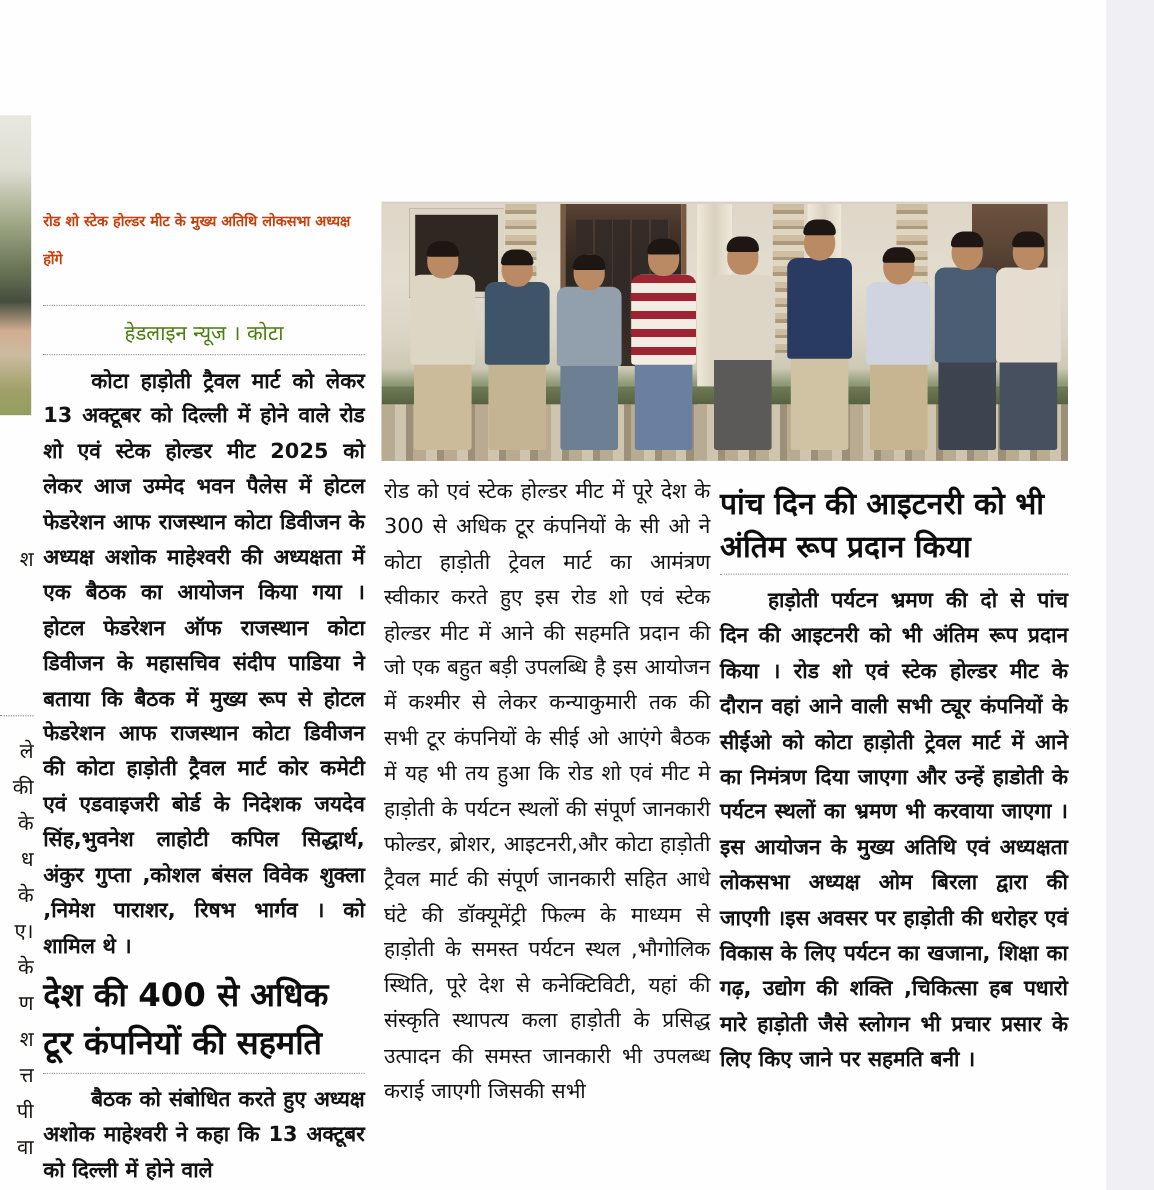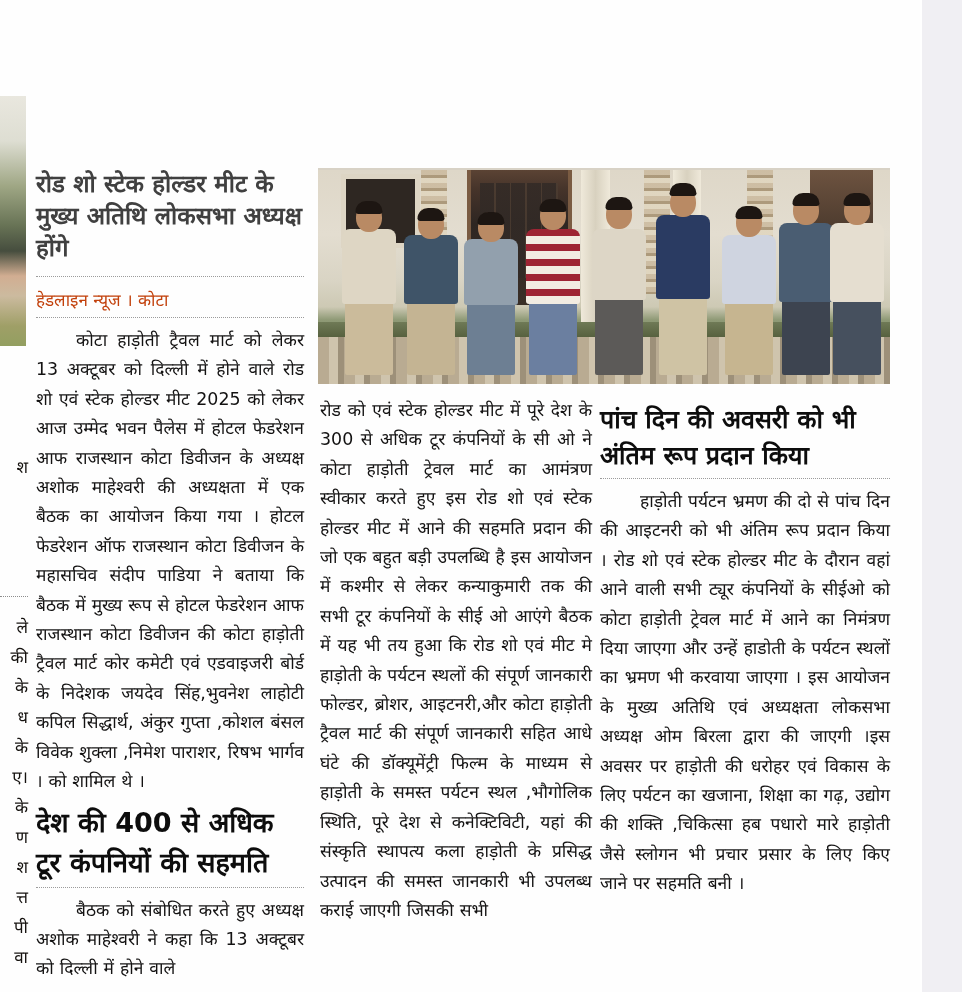--- a/index.html
+++ b/index.html
@@ -118,49 +118,50 @@
     box-sizing: border-box;
     color: #111010;
   }
   #col1 { left: 36px;  top: 168px; width: 268px; }
   #col2 { left: 320px; top: 396px; width: 272px; }
   #col3 { left: 600px; top: 396px; width: 290px; }
 
   .deck {
     font-family: "DejaVu Sans", sans-serif;
     font-weight: 700;
-    font-size: 24px;
+    font-size: 12px;
     line-height: 32px;
-    color: #404040;
-    margin: 0 0 12px 0;
+    color: #c2410c;
+    margin: 0 0 22px 0;
   }
   .rule-dotted {
     border-top: 1px dotted #9b9b9b;
     height: 0;
     margin: 4px 0 8px 0;
   }
   .byline {
     font-family: "DejaVu Sans", sans-serif;
     font-size: 17px;
     line-height: 26px;
-    color: #c2410c;
+    text-align: center;
+    color: #4d7c0f;
     margin: 10px 0 4px 0;
   }
 
   .body-text {
     font-family: "DejaVu Sans", sans-serif;
     font-size: 17.4px;
     line-height: 29.4px;
     text-align: justify;
     text-justify: inter-word;
     color: #131212;
     margin: 0;
     word-spacing: 0.4px;
   }
-  .body-text.indent { text-indent: 40px; }
+  .body-text.indent { text-indent: 40px; font-weight: bold; }
 
   .subhead {
     font-family: "DejaVu Sans", sans-serif;
     font-weight: 700;
     font-size: 25px;
     line-height: 36px;
     color: #0d0d0d;
     margin: 6px 0 0 0;
   }
   .subhead.big {
@@ -381,21 +382,21 @@
       <div class="subhead big">देश की 400 से अधिक टूर कंपनियों  की सहमति</div>
       <div class="rule-dotted"></div>
       <p class="body-text indent">बैठक को संबोधित करते हुए अध्यक्ष अशोक माहेश्वरी ने कहा कि 13 अक्टूबर को दिल्ली में होने वाले</p>
     </div>
 
     <div class="col" id="col2">
       <p class="body-text">रोड को एवं स्टेक होल्डर मीट में पूरे देश के 300 से अधिक टूर कंपनियों के सी ओ ने कोटा हाड़ोती ट्रेवल मार्ट का आमंत्रण स्वीकार करते हुए इस रोड शो एवं स्टेक होल्डर मीट में आने की सहमति प्रदान की जो एक बहुत बड़ी उपलब्धि है इस आयोजन में कश्मीर से लेकर कन्याकुमारी तक की सभी टूर कंपनियों के सीई ओ आएंगे बैठक में यह भी तय हुआ कि रोड शो एवं मीट मे हाड़ोती के पर्यटन स्थलों की संपूर्ण जानकारी फोल्डर, ब्रोशर, आइटनरी,और कोटा हाड़ोती ट्रैवल मार्ट की संपूर्ण जानकारी सहित आधे घंटे की डॉक्यूमेंट्री फिल्म के माध्यम से हाड़ोती के समस्त पर्यटन स्थल ,भौगोलिक स्थिति, पूरे देश से कनेक्टिविटी, यहां की संस्कृति स्थापत्य कला हाड़ोती के प्रसिद्ध उत्पादन की समस्त जानकारी भी उपलब्ध कराई जाएगी जिसकी सभी</p>
     </div>
 
     <div class="col" id="col3">
-      <div class="subhead">पांच दिन की अवसरी को भी अंतिम रूप प्रदान किया</div>
+      <div class="subhead">पांच दिन की आइटनरी को भी अंतिम रूप प्रदान किया</div>
       <div class="rule-dotted"></div>
       <p class="body-text indent">हाड़ोती पर्यटन भ्रमण की दो से पांच दिन की आइटनरी को भी अंतिम रूप प्रदान किया । रोड शो एवं स्टेक होल्डर मीट के दौरान वहां आने वाली सभी ट्यूर कंपनियों के सीईओ को कोटा हाड़ोती ट्रेवल मार्ट में आने का निमंत्रण दिया जाएगा और उन्हें हाडोती के पर्यटन स्थलों का भ्रमण भी करवाया जाएगा । इस आयोजन के मुख्य अतिथि एवं अध्यक्षता लोकसभा अध्यक्ष ओम बिरला द्वारा की जाएगी ।इस अवसर पर हाड़ोती की धरोहर एवं विकास के लिए पर्यटन का खजाना, शिक्षा का गढ़, उद्योग की शक्ति ,चिकित्सा हब पधारो मारे हाड़ोती जैसे स्लोगन भी प्रचार प्रसार के लिए किए जाने पर सहमति बनी ।</p>
     </div>
 
   </div>
 
   <div id="right-rule"></div>
   <div id="right-gutter"></div>
 
 </div>

